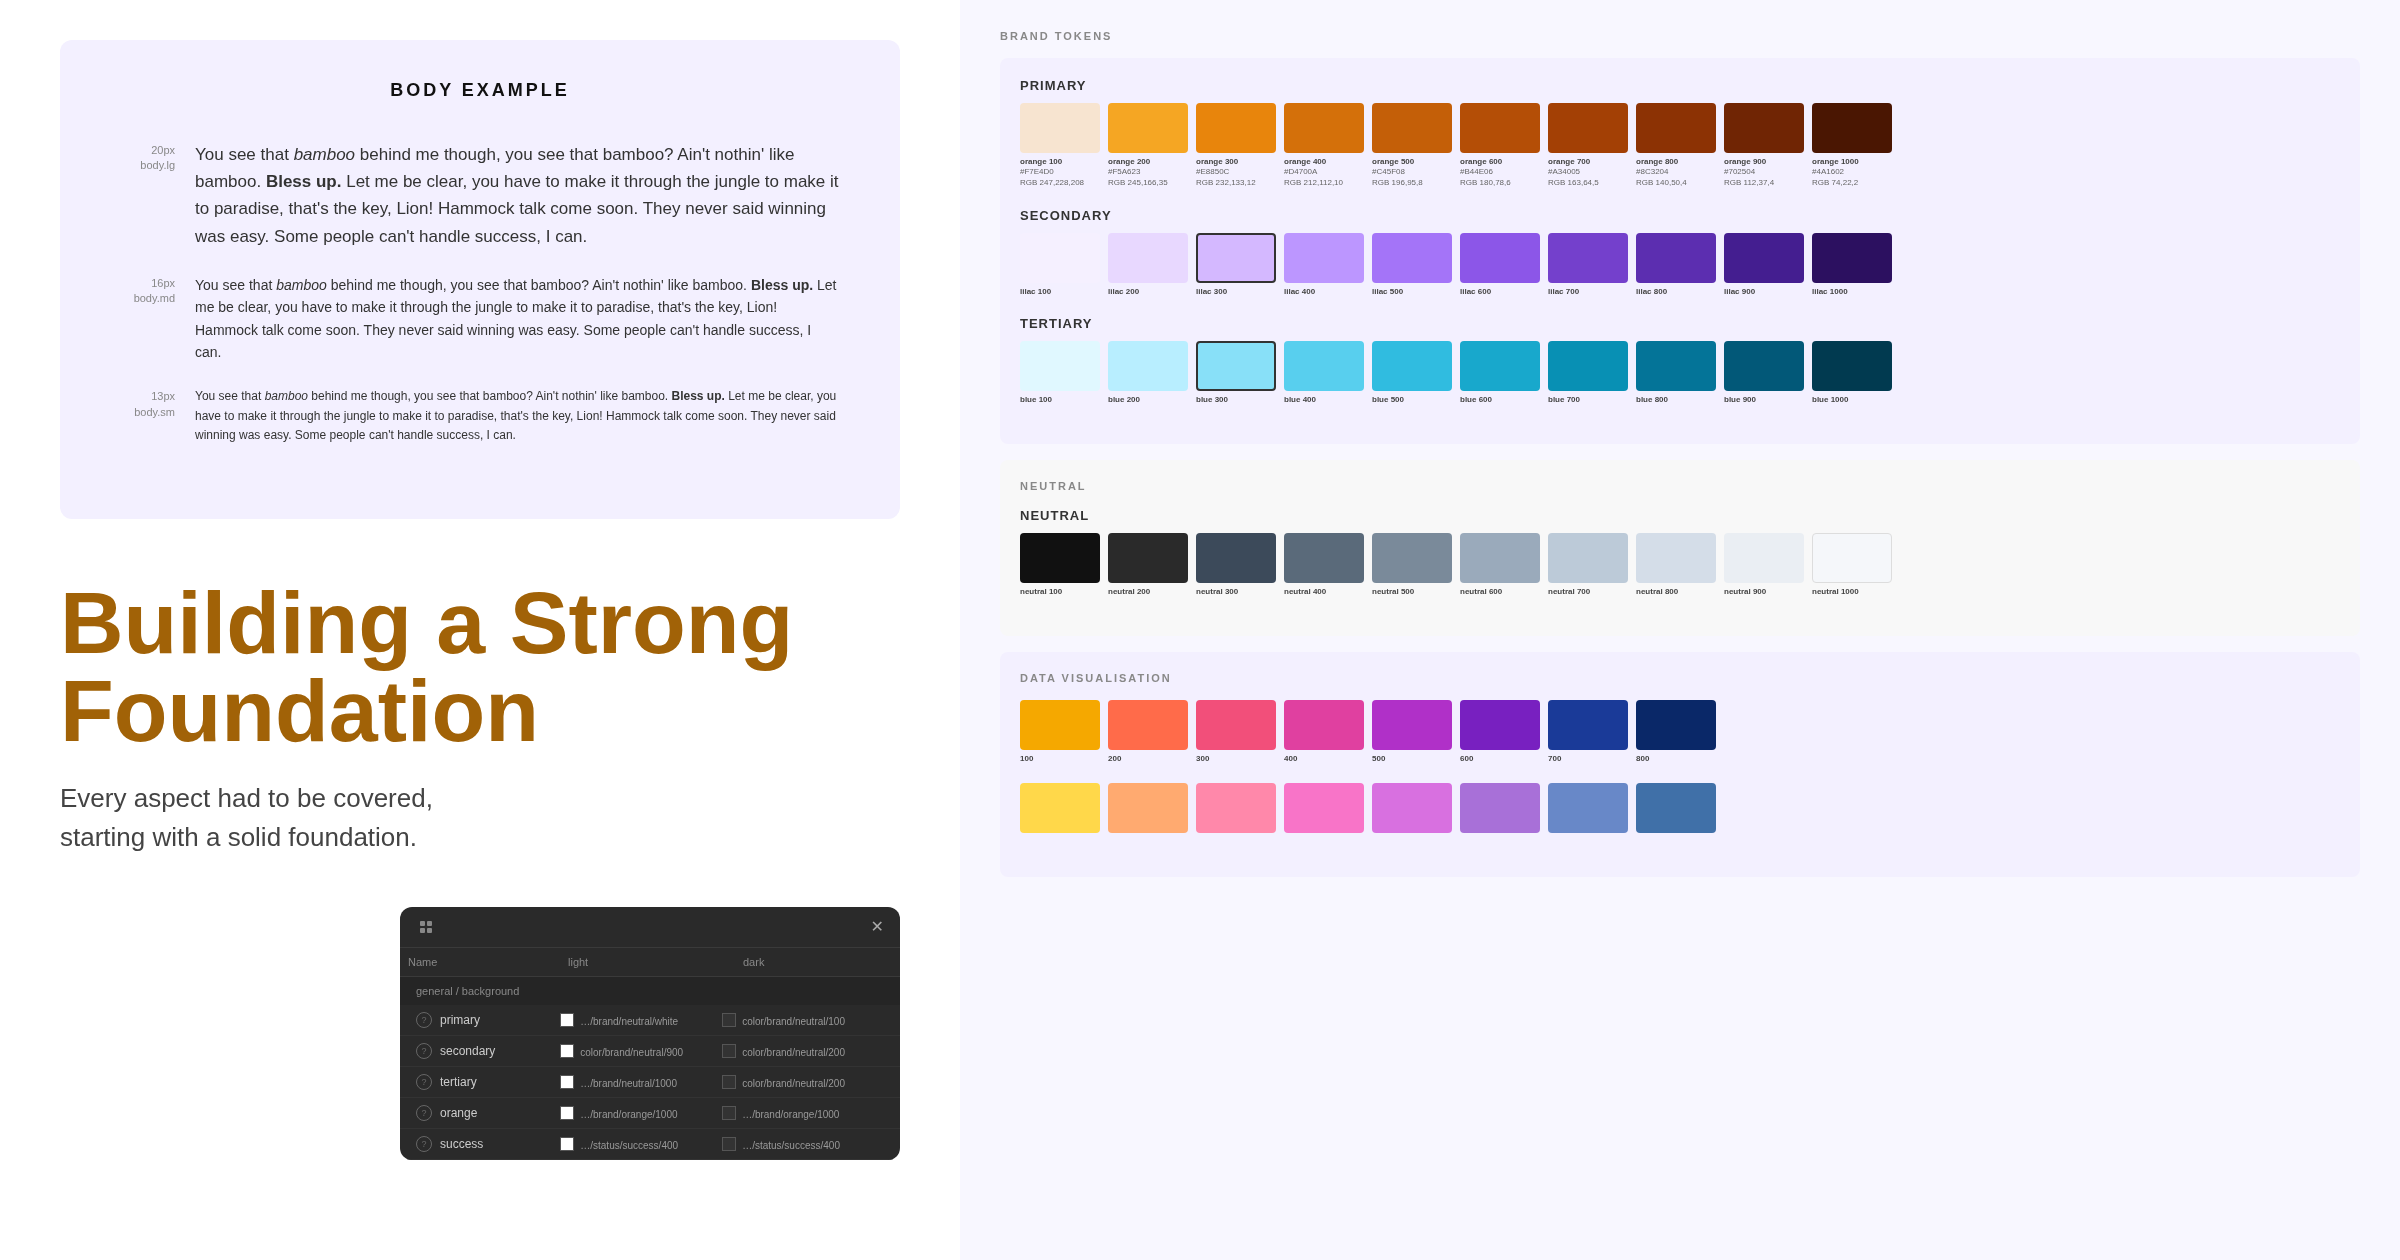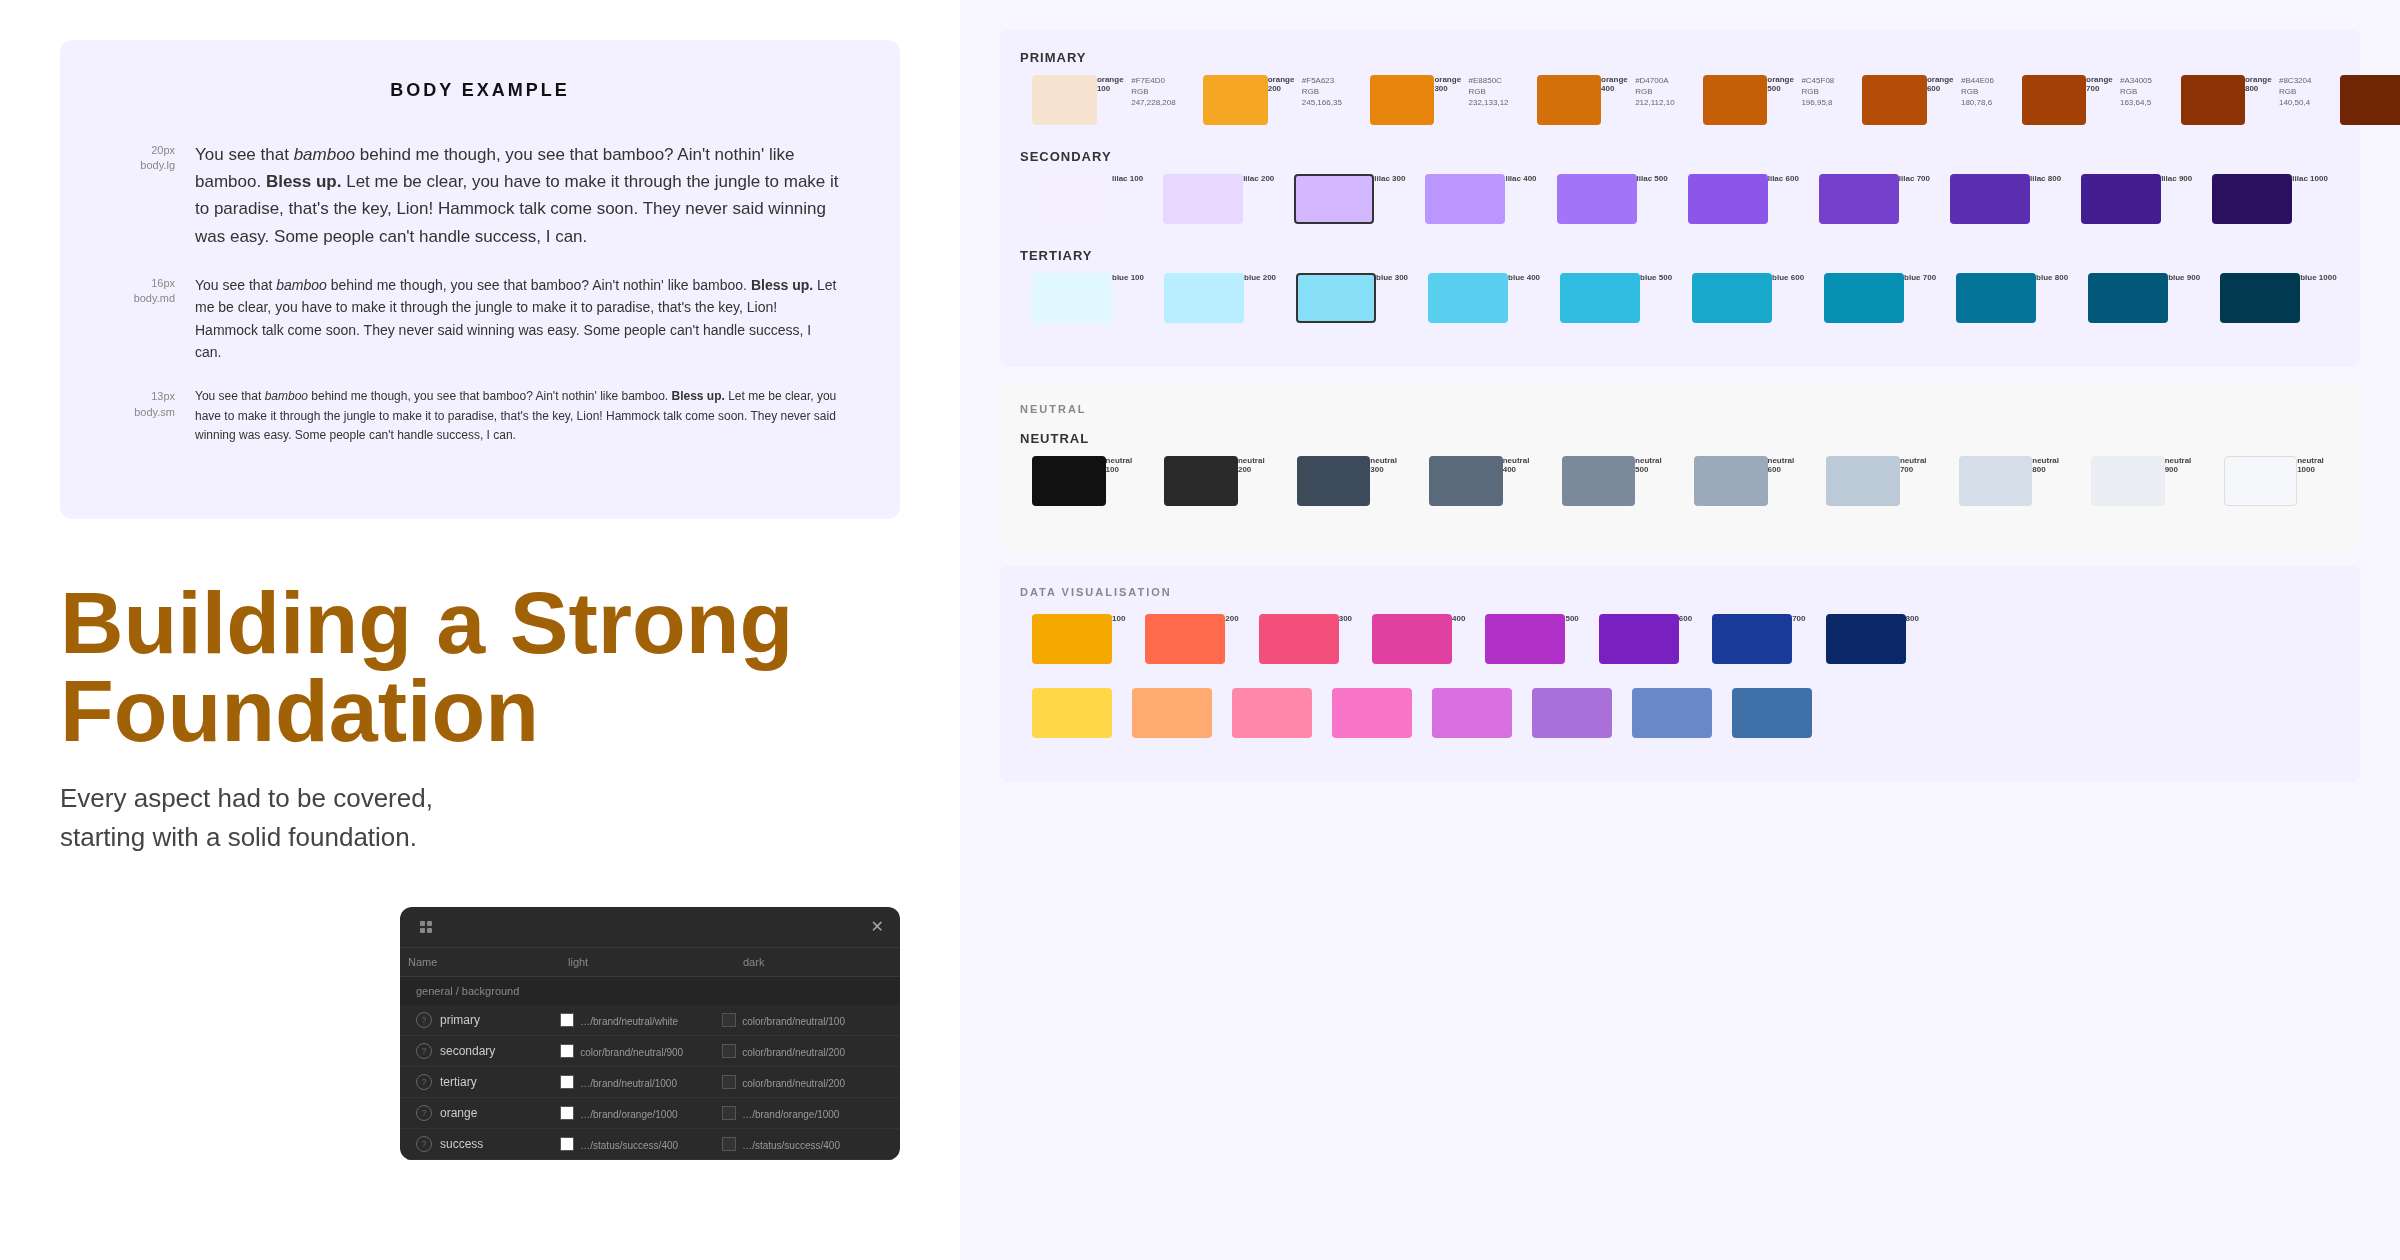--- a/index.html
+++ b/index.html
@@ -239,22 +239,21 @@
 
     .color-row {
       display: flex;
       gap: 8px;
       margin-bottom: 20px;
       flex-wrap: nowrap;
     }
 
     .color-chip {
       display: flex;
-      flex-direction: row;
-      margin-left: 12px;
+      flex-direction: column;
     }
 
     .color-swatch {
       width: 80px;
       height: 50px;
       border-radius: 4px;
       margin-bottom: 4px;
     }
 
     .color-chip-info {
@@ -408,20 +407,21 @@
         <div class="color-token-cell">
           <div class="color-swatch-sm color-swatch-dark"></div>
           <span class="token-text">…/status/success/400</span>
         </div>
       </div>
     </div>
   </div>
 
   <div class="right-section">
     <div class="brand-tokens-section">
+      <div class="section-label">BRAND TOKENS</div>
 
       <div class="panel-box">
         <div class="color-group-label">PRIMARY</div>
         <div class="color-row">
           <div class="color-chip">
             <div class="color-swatch" style="background:#f7e4d0;"></div>
             <div class="color-chip-name">orange 100</div>
             <div class="color-chip-info">#F7E4D0<br>RGB 247,228,208</div>
           </div>
           <div class="color-chip">

